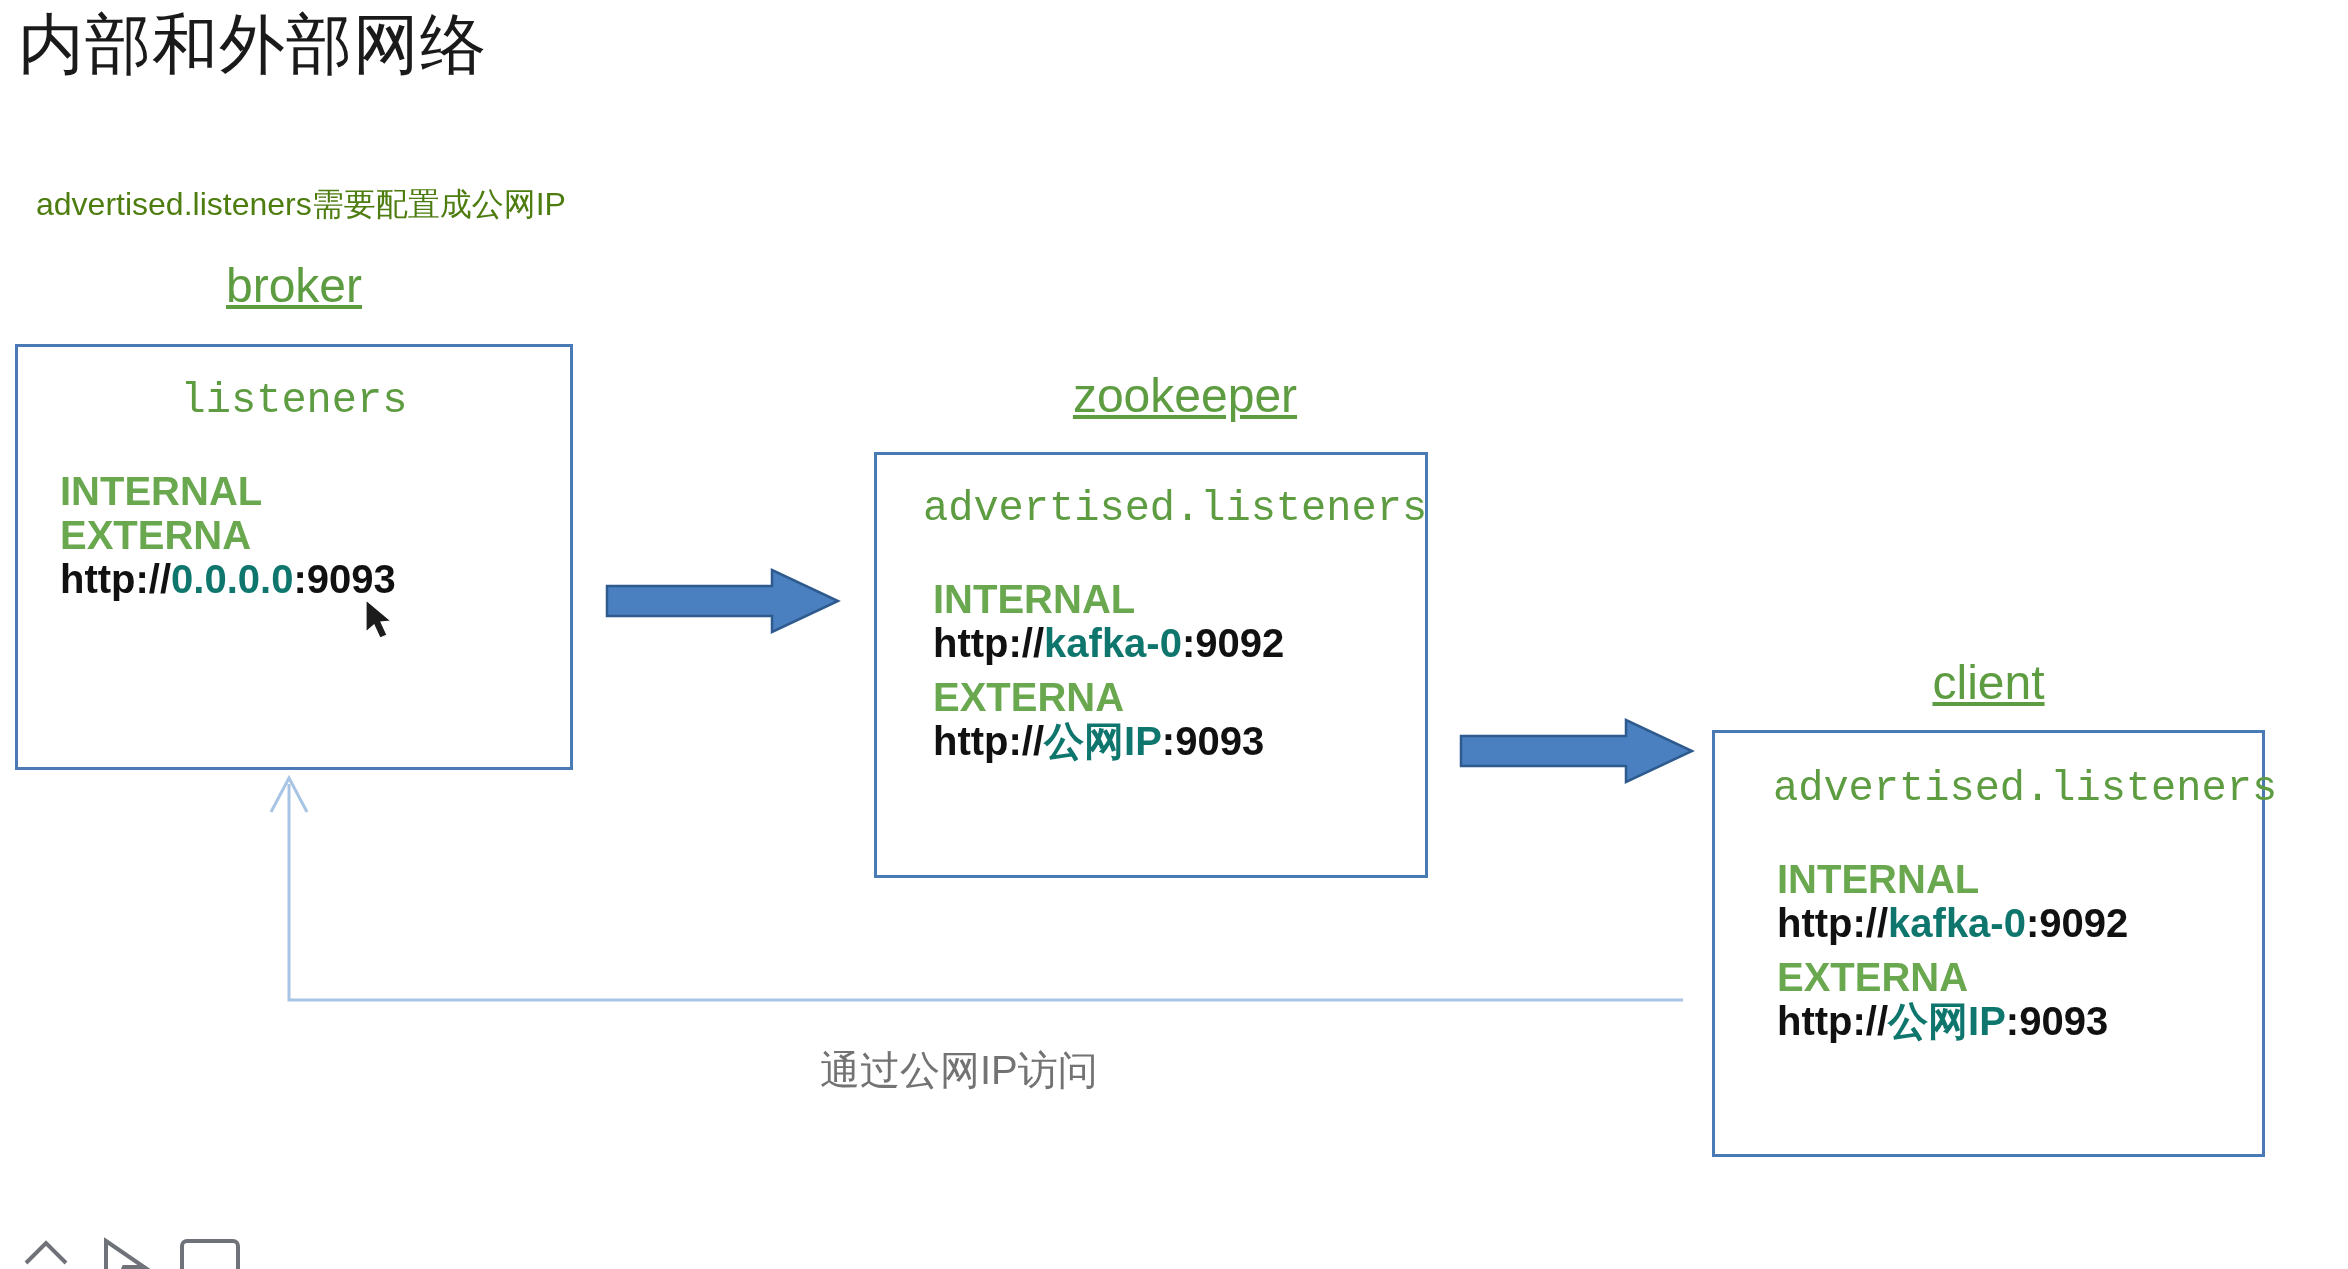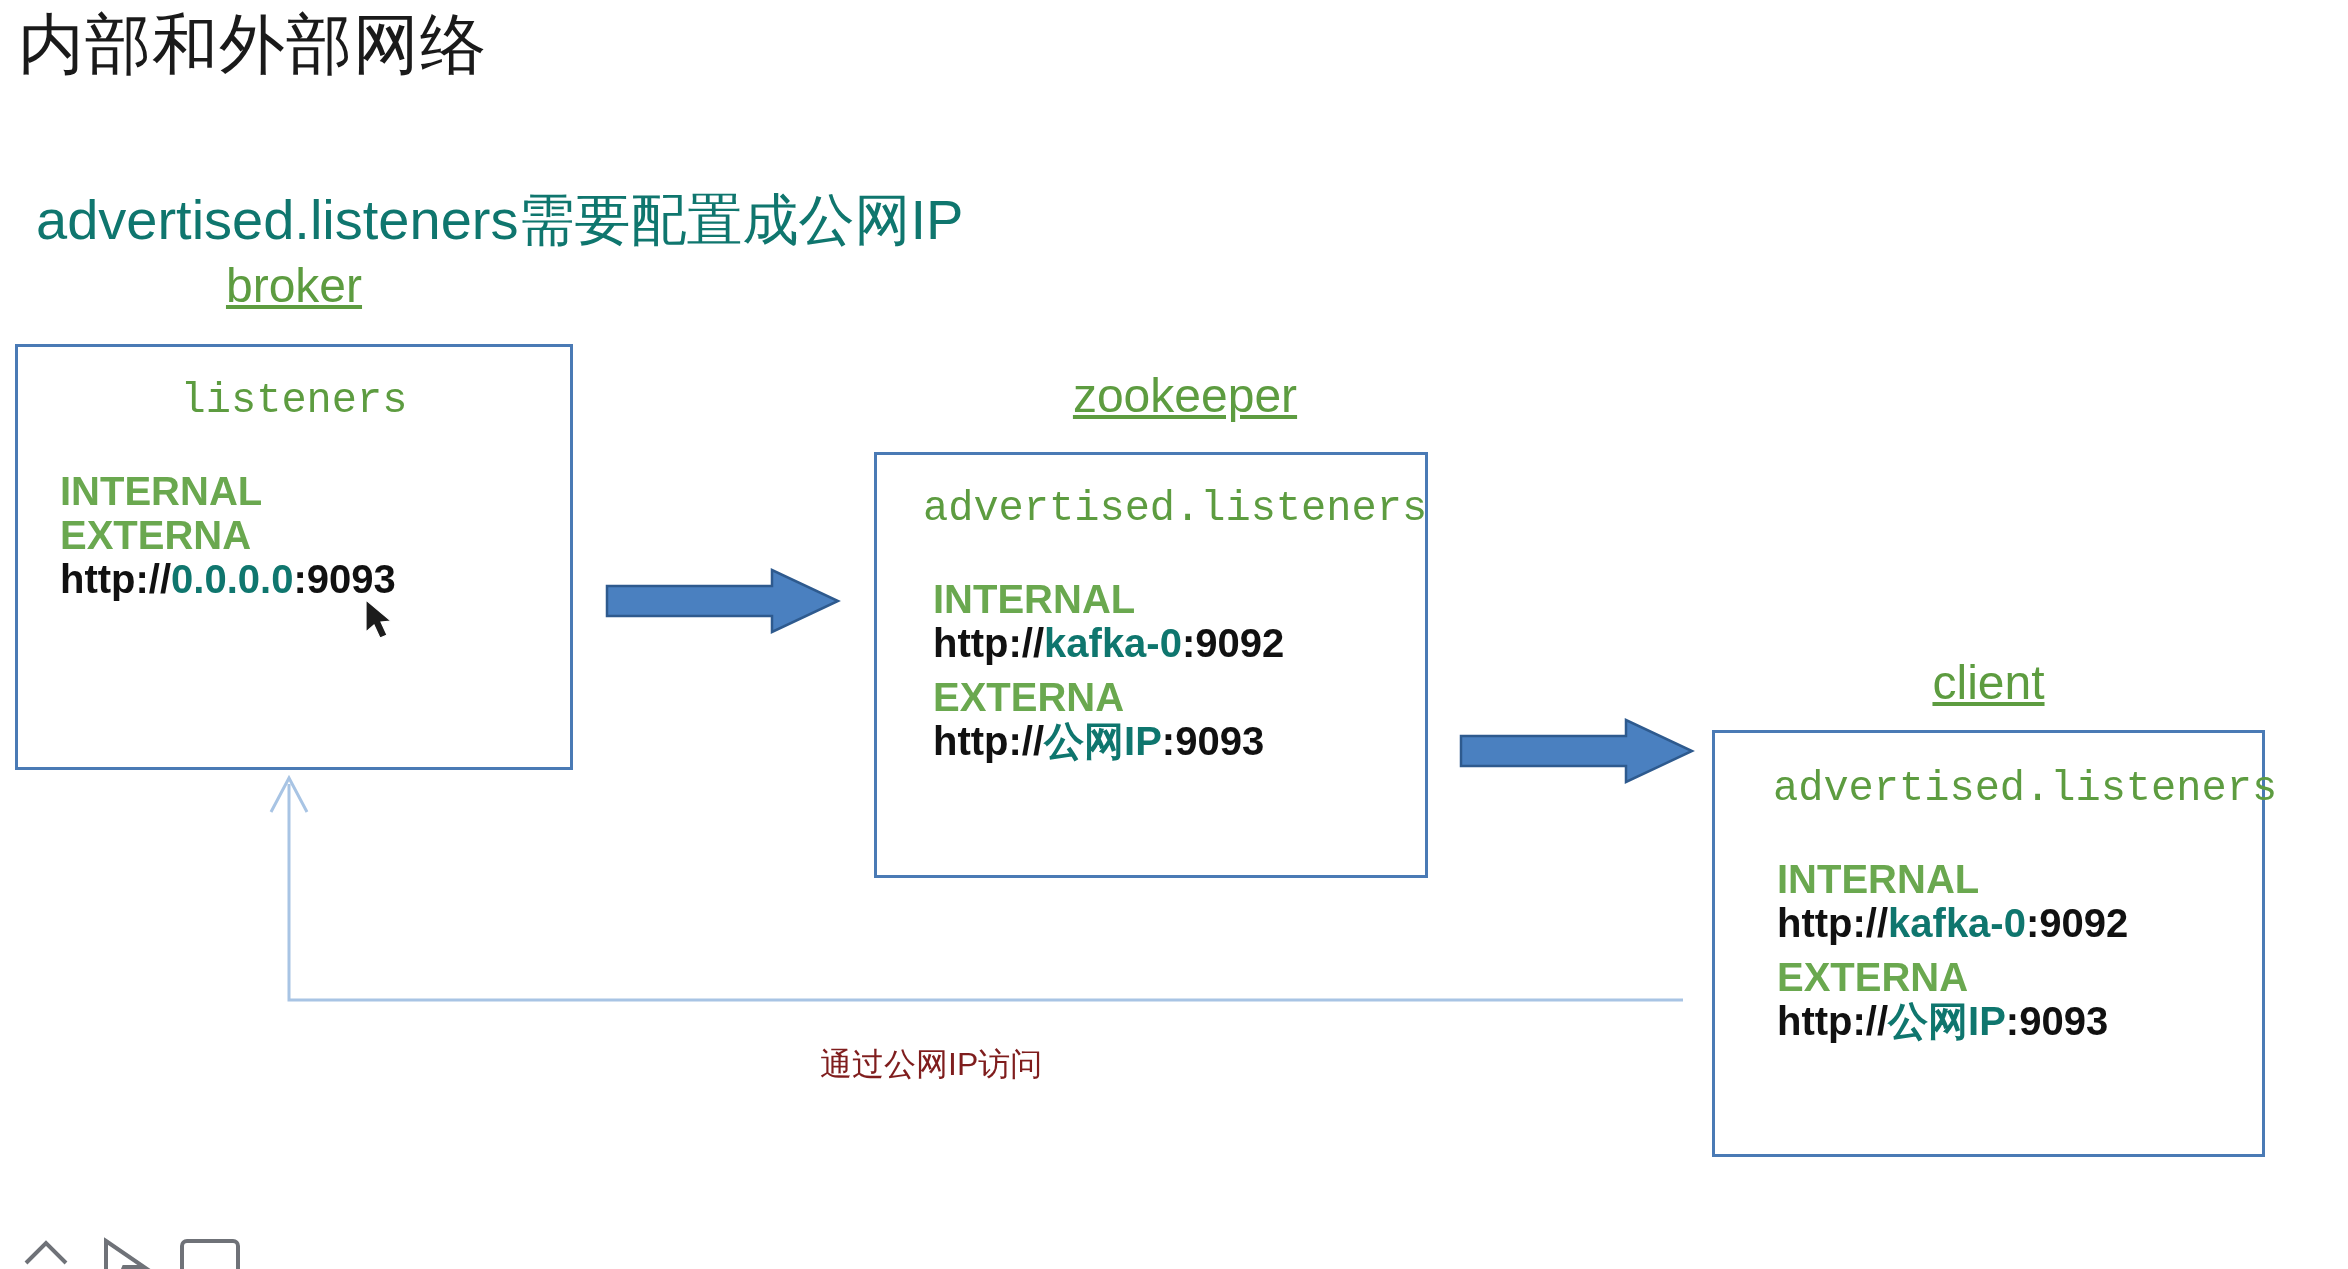--- a/index.html
+++ b/index.html
@@ -27,22 +27,22 @@
     font-size: 66px;
     line-height: 1.1;
     color: #1a1a1a;
     letter-spacing: 1px;
     white-space: nowrap;
   }
   .slide-subtitle {
     position: absolute;
     left: 36px;
     top: 183px;
-    font-size: 56px;
-    color: #0f766e;
+    font-size: 32px;
+    color: #4d7c0f;
     white-space: nowrap;
   }
 
   
   .node-label {
     position: absolute;
     font-size: 48px;
     color: #5d9c40;
     white-space: nowrap;
     text-align: center;
@@ -90,22 +90,22 @@
   }
 
   
   .feedback-line {
     position: absolute;
     left: 0;
     top: 0;
   }
   .feedback-caption {
     position: absolute;
-    font-size: 32px;
-    color: #7f1d1d;
+    font-size: 40px;
+    color: #737373;
     white-space: nowrap;
   }
 
   
   .mouse-cursor {
     position: absolute;
   }
 
   
   .bottom-toolbar {

